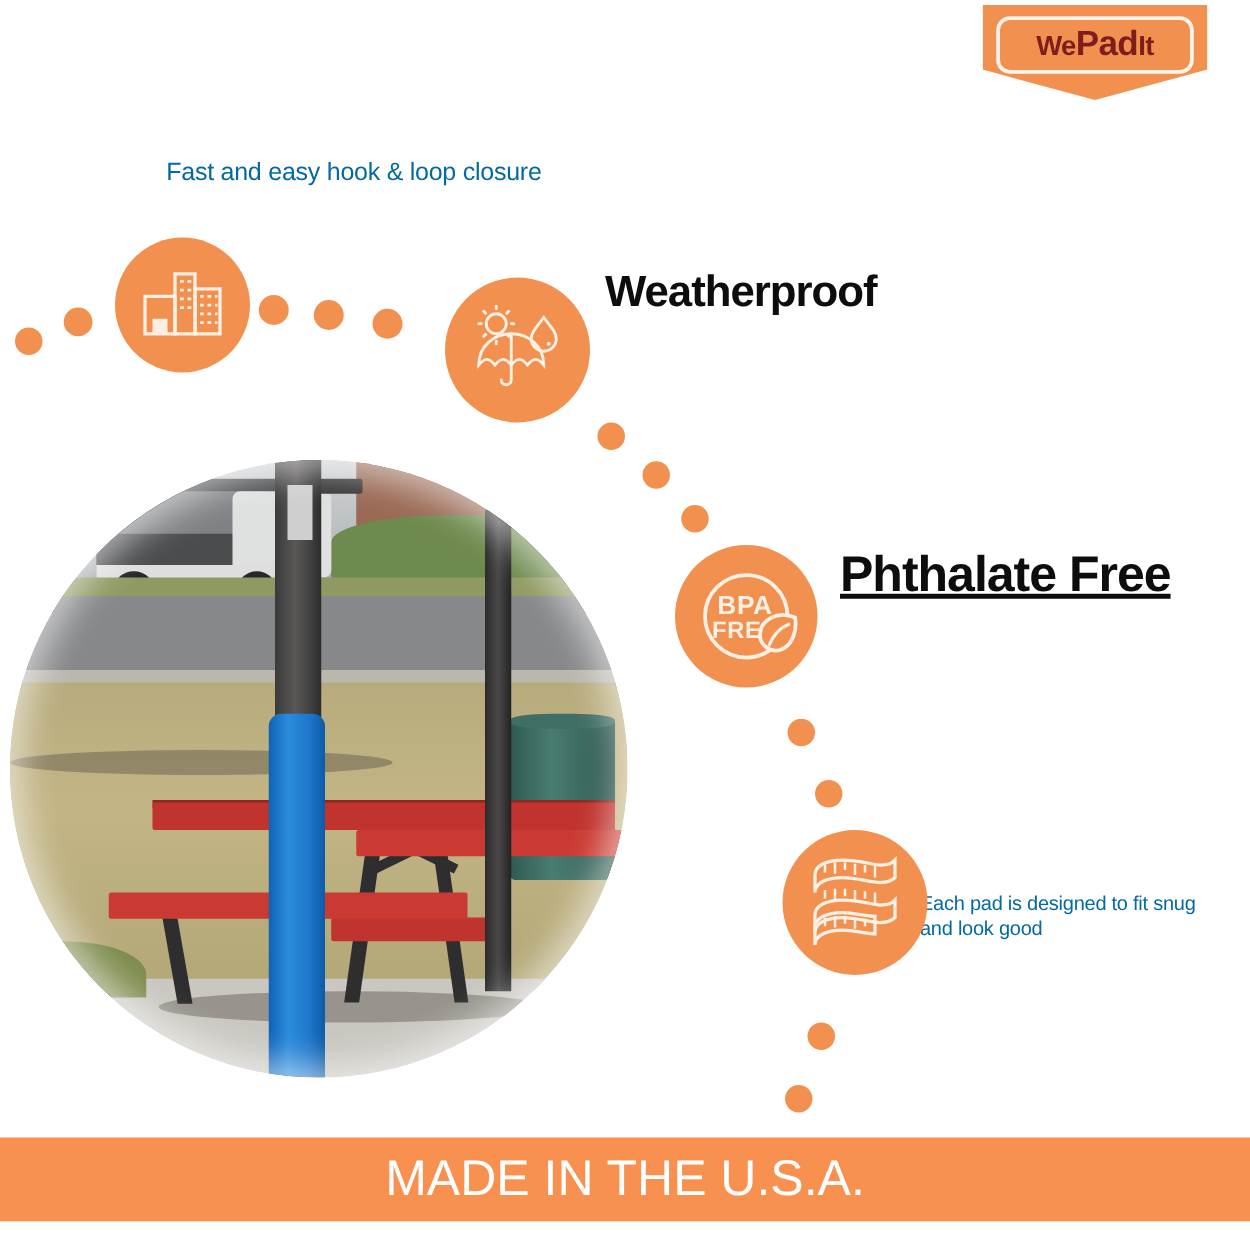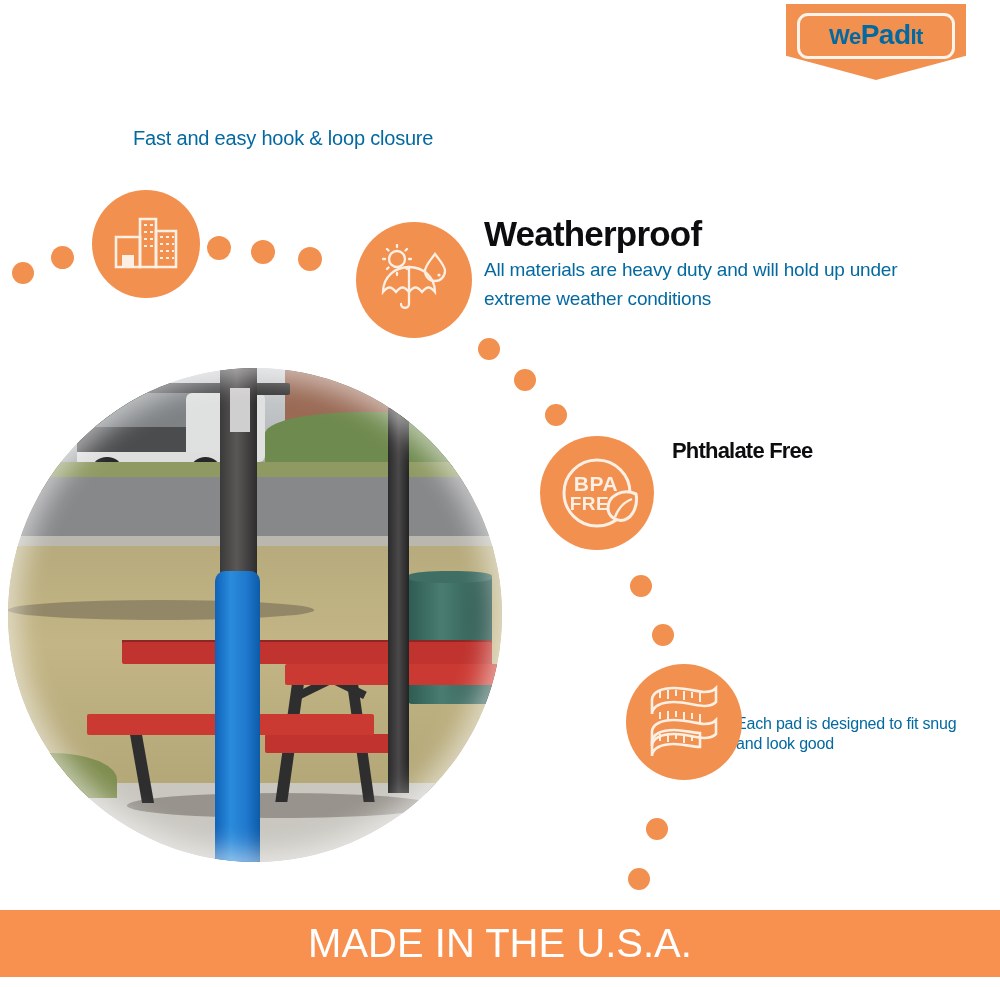--- a/index.html
+++ b/index.html
@@ -39,21 +39,21 @@
     top: 9px;
     right: 11px;
     height: 40px;
     border: 3px solid #FDF3EA;
     border-radius: 11px;
     display: flex;
     align-items: center;
     justify-content: center;
   }
   .logo-text {
-    color: #0369a1;
+    color: #7f1d1d;
     font-size: 25px;
     line-height: 1;
     letter-spacing: -0.5px;
     white-space: nowrap;
     transform: translateY(-1px);
   }
   .logo-text .lt-we,
   .logo-text .lt-it {
     font-weight: bold;
     font-size: 22px;
@@ -76,21 +76,21 @@
     color: #0369a1;
     letter-spacing: -0.2px;
   }
 
   #title-easy        { left: 133px; top: 80px;  font-size: 33px; }
   #desc-easy         { left: 133px; top: 124px; font-size: 20px; line-height: 28px; width: 420px; }
 
   #title-weather     { left: 484px; top: 214px; font-size: 35px; }
   #desc-weather      { left: 484px; top: 255px; font-size: 19px; line-height: 29px; width: 430px; }
 
-  #title-phthalate   { left: 672px; top: 438px; font-size: 22px; }
+  #title-phthalate   { left: 672px; top: 438px; font-size: 40px; text-decoration: underline; }
   #desc-phthalate    { left: 672px; top: 480px; font-size: 19px; line-height: 29px; width: 270px; }
 
   #title-fit         { left: 748px; top: 672px; font-size: 30px; }
   #desc-fit          { left: 736px; top: 714px; font-size: 16px; line-height: 20px; width: 230px; }
 
   
   .icon-circle {
     position: absolute;
     border-radius: 50%;
     background: #F2904F;
@@ -242,21 +242,20 @@
   </div>
 
   <div class="dot" style="left:12px;  top:262px; width:22px; height:22px;"></div>
   <div class="dot" style="left:51px;  top:246px; width:23px; height:23px;"></div>
 
   <div class="dot" style="left:207px; top:236px; width:24px; height:24px;"></div>
   <div class="dot" style="left:251px; top:240px; width:24px; height:24px;"></div>
   <div class="dot" style="left:298px; top:247px; width:24px; height:24px;"></div>
 
   <div class="feature-title" id="title-weather">Weatherproof</div>
-  <div class="feature-desc" id="desc-weather">All materials are heavy duty and will hold up under extreme weather conditions</div>
 
   <div class="icon-circle" id="icon-weather">
     <svg width="78" height="72" viewBox="0 0 78 72" fill="none" stroke="#FCEFE4" stroke-width="2.3" stroke-linecap="round">
 
       <circle cx="22" cy="15" r="8"></circle>
       <path d="M22 3 v-2 M22 29 v2 M10 15 h-2 M34 15 h2 M13.5 6.5 l-1.5 -1.5 M30.5 23.5 l1.5 1.5 M30.5 6.5 l1.5 -1.5 M13.5 23.5 l-1.5 1.5"></path>
 
       <path d="M60 10 c6 8 10 12 10 17 a10 10 0 0 1 -20 0 c0 -5 4 -9 10 -17 Z"></path>
       <circle cx="64" cy="31" r="1.6" fill="#FCEFE4" stroke="none"></circle>
 

